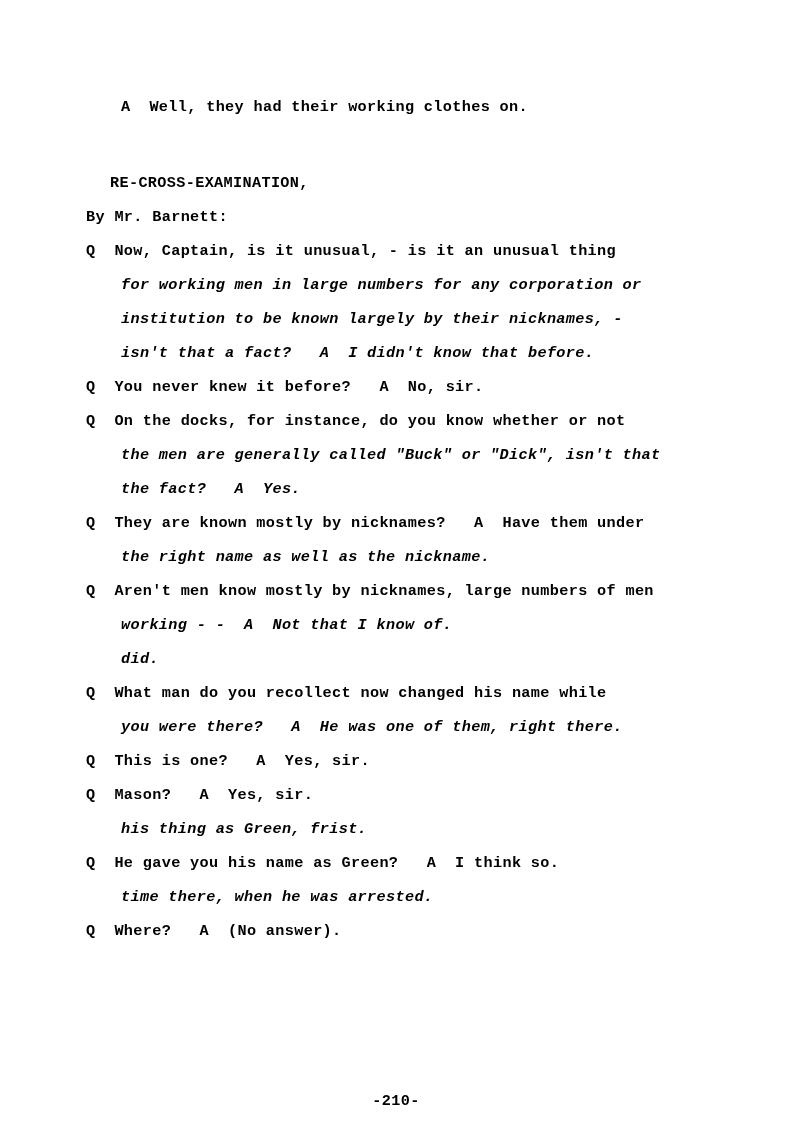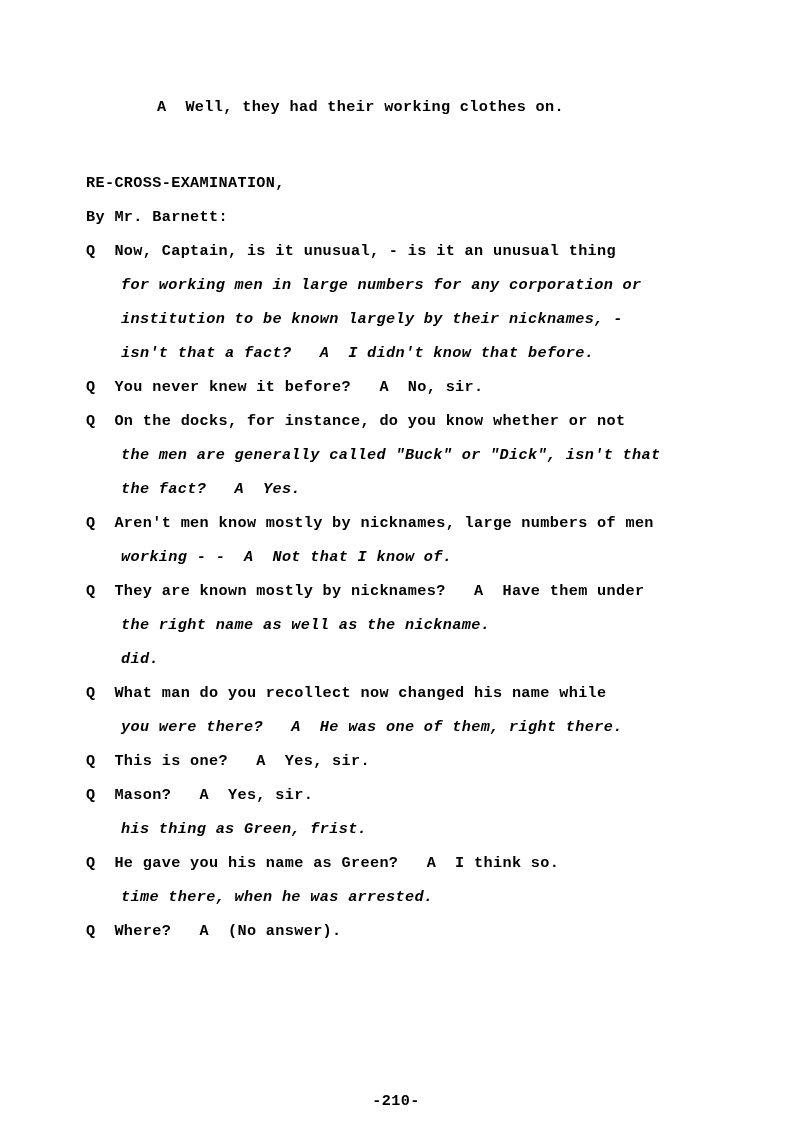--- a/index.html
+++ b/index.html
@@ -34,32 +34,32 @@
     white-space: pre;
     font-weight: bold;
     -webkit-font-smoothing: none;
   }
 
   
   .opening-answer {
     position: absolute;
     left: 121px;
     top: 98px;
-    margin-left: 36px;
   }
 
   
   .heading-block {
     position: absolute;
     left: 86px;
     top: 166px;
   }
   .heading-line {
     height: 34px;
     line-height: 34px;
+    margin-left: 24px;
   }
   .byline {
     position: absolute;
     left: 86px;
     top: 200px;
     height: 34px;
     line-height: 34px;
   }
 
   
@@ -115,26 +115,26 @@
       </div>
       <div class="qa-item">
         <div class="tw qa-line">Q  You never knew it before?   A  No, sir.</div>
       </div>
       <div class="qa-item">
         <div class="tw qa-line">Q  On the docks, for instance, do you know whether or not</div>
         <div class="tw qa-line cont">the men are generally called "Buck" or "Dick", isn't that</div>
         <div class="tw qa-line cont">the fact?   A  Yes.</div>
       </div>
       <div class="qa-item">
+        <div class="tw qa-line">Q  They are known mostly by nicknames?   A  Have them under</div>
+        <div class="tw qa-line cont">the right name as well as the nickname.</div>
+      </div>
+      <div class="qa-item">
         <div class="tw qa-line">Q  Aren't men know mostly by nicknames, large numbers of men</div>
         <div class="tw qa-line cont">working - -  A  Not that I know of.</div>
-      </div>
-      <div class="qa-item">
-        <div class="tw qa-line">Q  They are known mostly by nicknames?   A  Have them under</div>
-        <div class="tw qa-line cont">the right name as well as the nickname.</div>
       </div>
       <div class="qa-item">
         <div class="tw qa-line cont">did.</div>
       </div>
       <div class="qa-item">
         <div class="tw qa-line">Q  What man do you recollect now changed his name while</div>
         <div class="tw qa-line cont">you were there?   A  He was one of them, right there.</div>
       </div>
       <div class="qa-item">
         <div class="tw qa-line">Q  This is one?   A  Yes, sir.</div>

